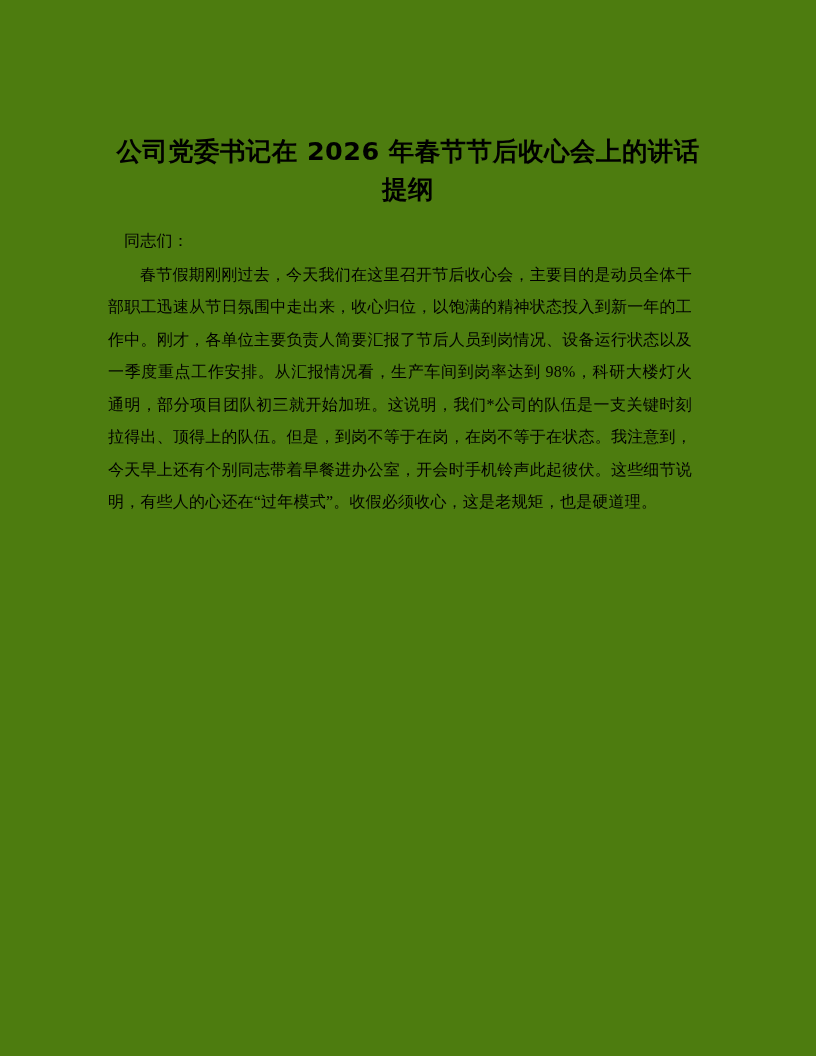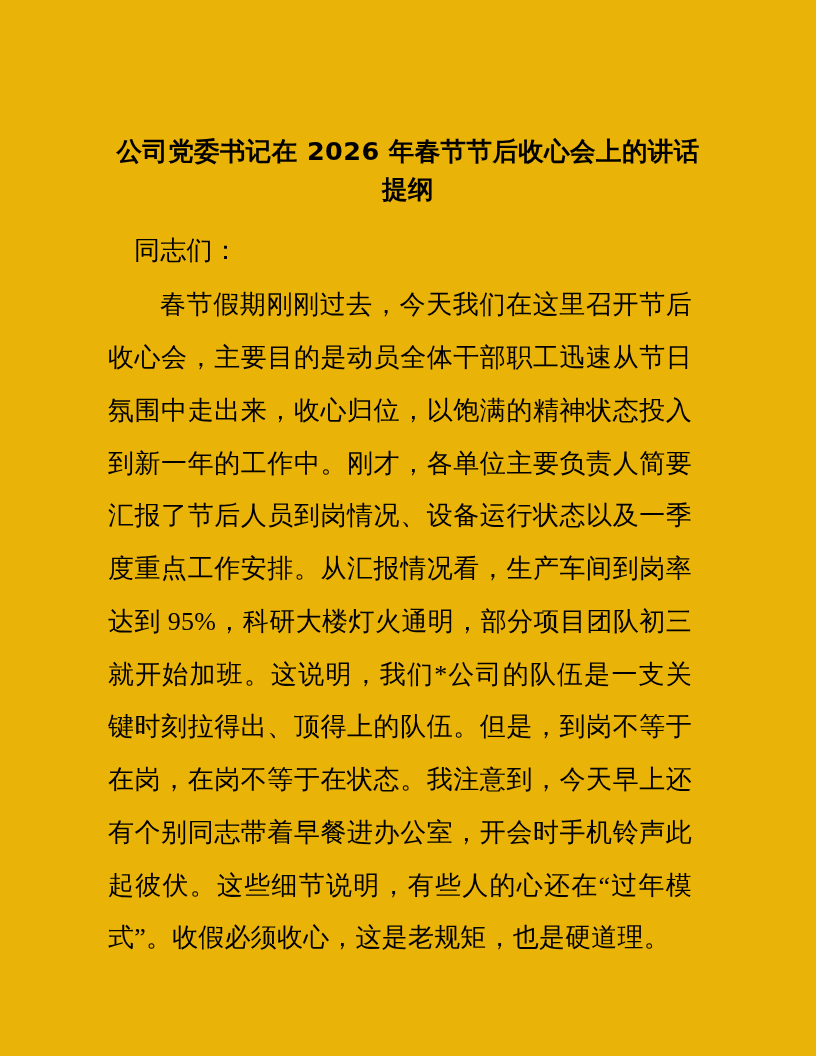--- a/index.html
+++ b/index.html
@@ -11,50 +11,50 @@
     width: 816px;
     height: 1056px;
     font-family: "Liberation Serif", "DejaVu Serif", serif;
     color: #000000;
   }
   .page {
     width: 816px;
     height: 1056px;
     box-sizing: border-box;
     padding: 132px 108px 90px 108px;
-    background: #eab308;
+    background: #4d7c0f;
     position: relative;
   }
   .doc-title {
     font-family: "DejaVu Sans", "Liberation Sans", sans-serif;
     font-size: 25.5px;
     font-weight: bold;
     line-height: 1.5;
     text-align: center;
     letter-spacing: 0.4px;
     margin: 0 0 6px 0;
   }
   .body-block {
     margin-top: 16px;
   }
   p.para {
-    font-size: 26px;
+    font-size: 16px;
     line-height: 2.03;
     margin: 0 16px 2px 0;
     text-align: justify;
     text-justify: inter-ideograph;
     letter-spacing: 0.2px;
     text-indent: 2em;
   }
   p.salutation {
     text-indent: 1em;
   }
 </style>
 </head>
 <body>
 
 <div class="page">
   <h1 class="doc-title">公司党委书记在 2026 年春节节后收心会上的讲话提纲</h1>
   <div class="body-block">
     <p class="para salutation">同志们：</p>
-    <p class="para">春节假期刚刚过去，今天我们在这里召开节后收心会，主要目的是动员全体干部职工迅速从节日氛围中走出来，收心归位，以饱满的精神状态投入到新一年的工作中。刚才，各单位主要负责人简要汇报了节后人员到岗情况、设备运行状态以及一季度重点工作安排。从汇报情况看，生产车间到岗率达到 95%，科研大楼灯火通明，部分项目团队初三就开始加班。这说明，我们*公司的队伍是一支关键时刻拉得出、顶得上的队伍。但是，到岗不等于在岗，在岗不等于在状态。我注意到，今天早上还有个别同志带着早餐进办公室，开会时手机铃声此起彼伏。这些细节说明，有些人的心还在“过年模式”。收假必须收心，这是老规矩，也是硬道理。</p>
+    <p class="para">春节假期刚刚过去，今天我们在这里召开节后收心会，主要目的是动员全体干部职工迅速从节日氛围中走出来，收心归位，以饱满的精神状态投入到新一年的工作中。刚才，各单位主要负责人简要汇报了节后人员到岗情况、设备运行状态以及一季度重点工作安排。从汇报情况看，生产车间到岗率达到 98%，科研大楼灯火通明，部分项目团队初三就开始加班。这说明，我们*公司的队伍是一支关键时刻拉得出、顶得上的队伍。但是，到岗不等于在岗，在岗不等于在状态。我注意到，今天早上还有个别同志带着早餐进办公室，开会时手机铃声此起彼伏。这些细节说明，有些人的心还在“过年模式”。收假必须收心，这是老规矩，也是硬道理。</p>
   </div>
 </div>
 
 </body></html>

